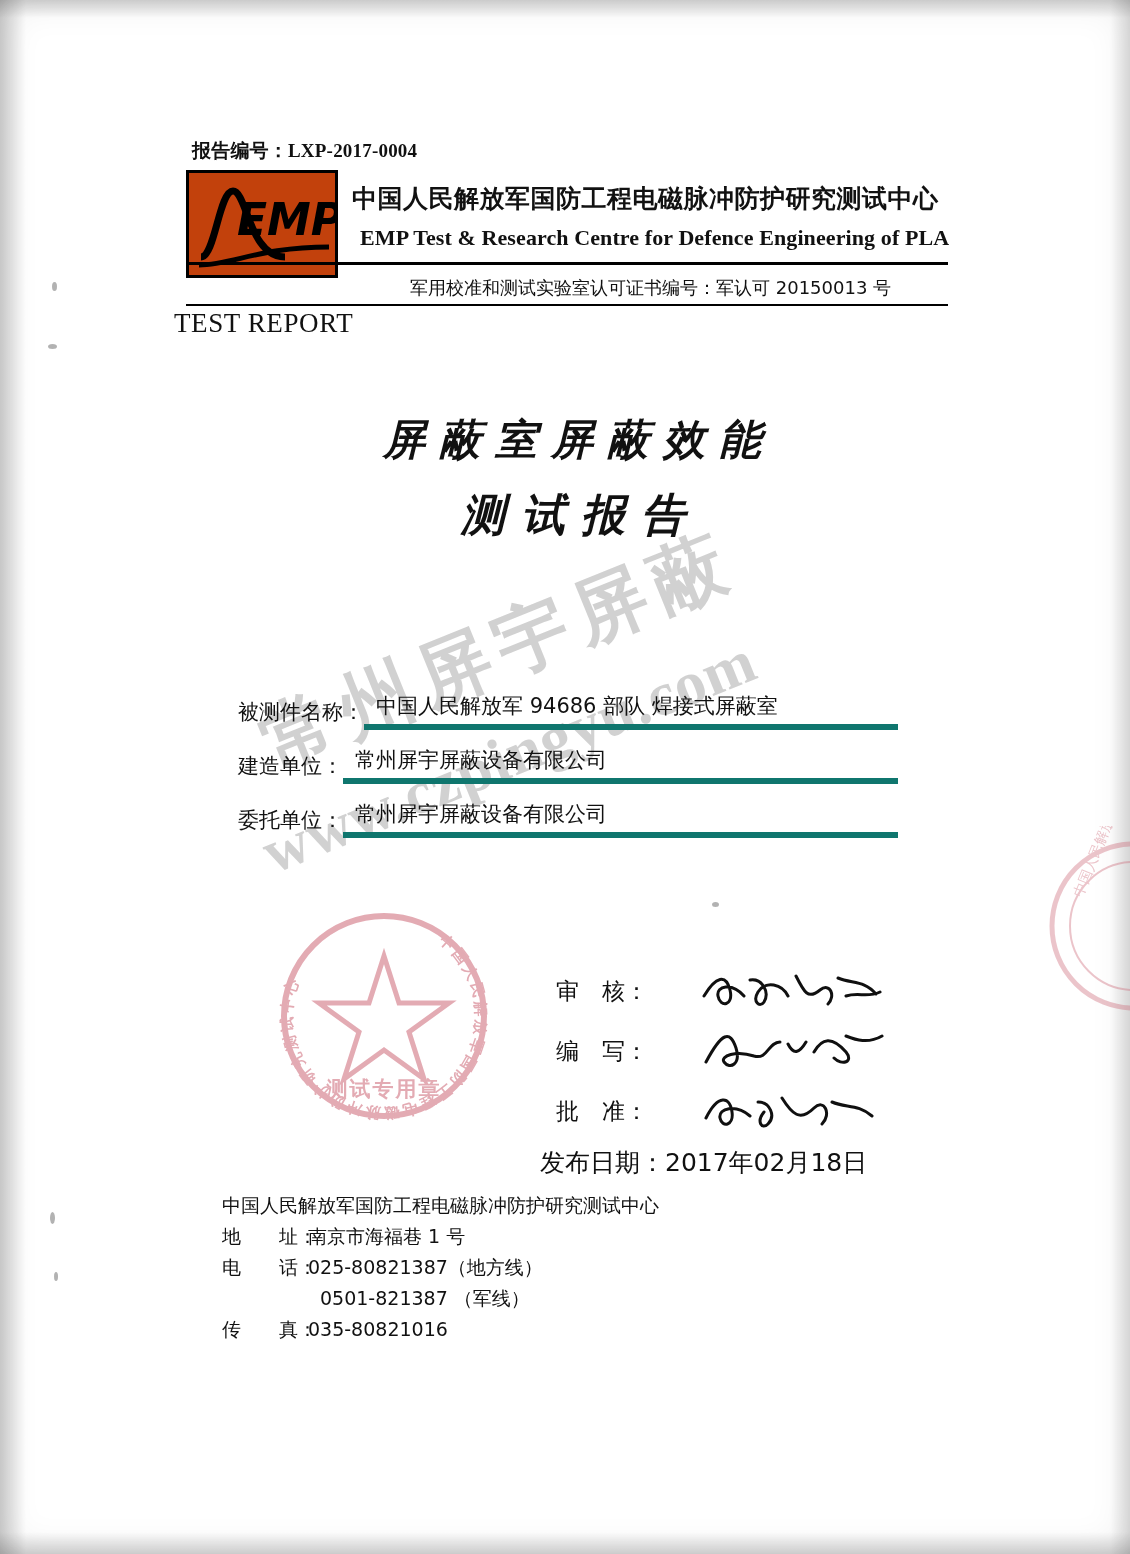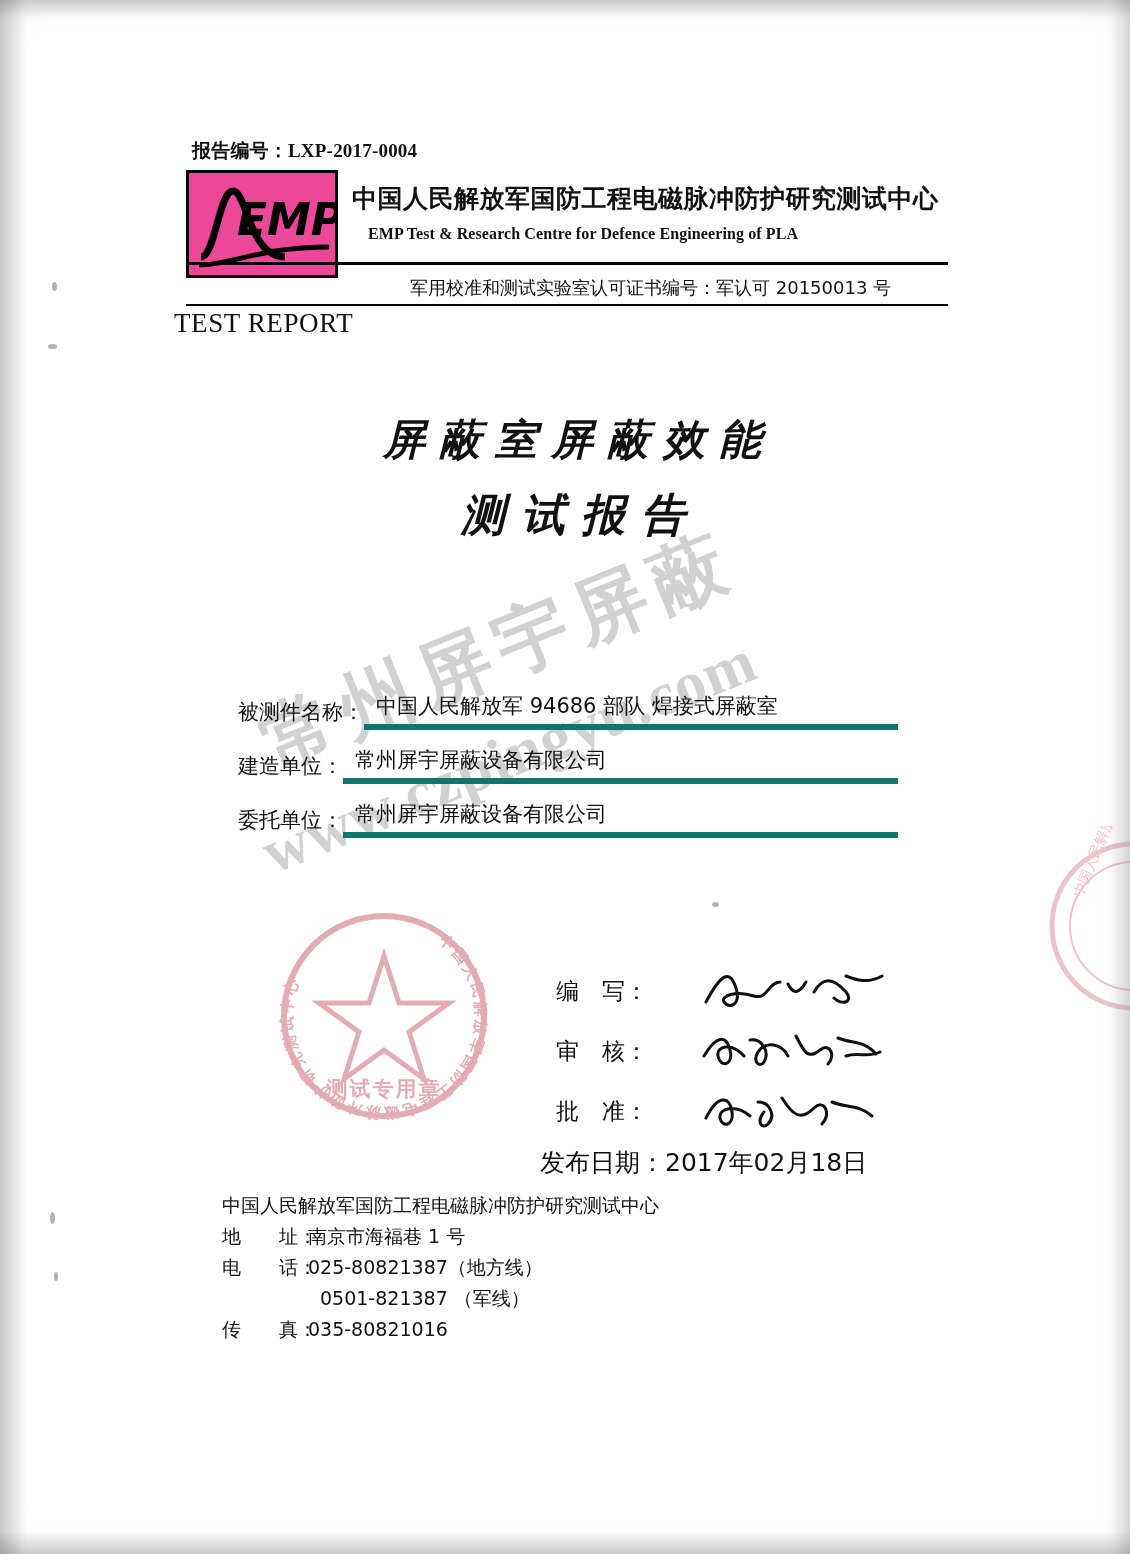--- a/index.html
+++ b/index.html
@@ -59,39 +59,39 @@
     letter-spacing: 0.2px;
   }
   .logo-box {
     position: absolute;
     left: 186px;
     top: 170px;
     width: 146px;
     height: 102px;
     border: 3px solid #000;
     overflow: hidden;
-    background: #ec4899;
+    background: #c2410c;
   }
   .logo-box svg { display: block; }
   .org-cn {
     position: absolute;
     left: 352px;
     top: 182px;
     font-family: "DejaVu Sans", sans-serif;
     font-weight: bold;
     font-size: 25px;
     letter-spacing: 0.5px;
     white-space: nowrap;
   }
   .org-en {
     position: absolute;
-    left: 368px;
+    left: 360px;
     top: 225px;
     font-weight: bold;
-    font-size: 16px;
+    font-size: 22px;
     white-space: nowrap;
     letter-spacing: 0.1px;
   }
   .rule-1 {
     position: absolute;
     left: 186px;
     top: 262px;
     width: 762px;
     height: 3px;
     background: #000;
@@ -344,37 +344,37 @@
   <div class="stamp-side">
     <svg width="170" height="200" viewBox="0 0 170 200" xmlns="http://www.w3.org/2000/svg">
       <circle cx="86" cy="100" r="82" fill="none" stroke="#d98b97" stroke-width="5"></circle>
       <circle cx="86" cy="100" r="64" fill="none" stroke="#d98b97" stroke-width="2"></circle>
       <text x="34" y="72" font-family="DejaVu Sans, sans-serif" font-size="14" fill="#d98b97" transform="rotate(-68 34 72)">中国人民解放军国防工程</text>
     </svg>
   </div>
 
   <div class="sign-block">
     <div class="sign-row">
-      <span class="sign-label">编　写：</span>
-      <span class="sign-mark">
-        <svg width="200" height="56" viewBox="0 0 200 56" xmlns="http://www.w3.org/2000/svg">
-          <path d="M10 40 C26 10, 34 8, 40 26 C45 42, 34 48, 28 40 C24 34, 40 28, 58 34 C72 38, 72 20, 84 20
-                   M92 22 C98 34, 104 30, 110 20 M118 30 C126 16, 136 14, 150 30 C158 40, 146 44, 138 36
-                   M150 14 C160 18, 172 22, 186 14" fill="none" stroke="#101010" stroke-width="3" stroke-linecap="round"></path>
-        </svg>
-      </span>
-    </div>
-    <div class="sign-row">
       <span class="sign-label">审　核：</span>
       <span class="sign-mark">
         <svg width="200" height="56" viewBox="0 0 200 56" xmlns="http://www.w3.org/2000/svg">
           <path d="M8 34 C20 14, 30 12, 34 28 C38 44, 24 46, 22 34 C20 24, 36 20, 48 34
                    M54 18 C66 16, 74 30, 68 40 C64 46, 56 40, 62 30 C70 18, 86 22, 92 34
                    M100 14 C108 30, 112 38, 124 28 C134 20, 140 34, 132 42
                    M142 16 C156 22, 168 18, 180 32 M150 34 C162 30, 172 36, 184 30" fill="none" stroke="#101010" stroke-width="3" stroke-linecap="round"></path>
+        </svg>
+      </span>
+    </div>
+    <div class="sign-row">
+      <span class="sign-label">编　写：</span>
+      <span class="sign-mark">
+        <svg width="200" height="56" viewBox="0 0 200 56" xmlns="http://www.w3.org/2000/svg">
+          <path d="M10 40 C26 10, 34 8, 40 26 C45 42, 34 48, 28 40 C24 34, 40 28, 58 34 C72 38, 72 20, 84 20
+                   M92 22 C98 34, 104 30, 110 20 M118 30 C126 16, 136 14, 150 30 C158 40, 146 44, 138 36
+                   M150 14 C160 18, 172 22, 186 14" fill="none" stroke="#101010" stroke-width="3" stroke-linecap="round"></path>
         </svg>
       </span>
     </div>
     <div class="sign-row">
       <span class="sign-label">批　准：</span>
       <span class="sign-mark">
         <svg width="200" height="56" viewBox="0 0 200 56" xmlns="http://www.w3.org/2000/svg">
           <path d="M10 36 C22 12, 34 14, 36 30 C38 44, 26 46, 24 36 C22 26, 40 22, 54 34
                    M62 20 C74 20, 80 34, 72 42 C66 48, 60 40, 68 30
                    M86 16 C96 32, 104 40, 118 26 C128 16, 136 32, 126 42

